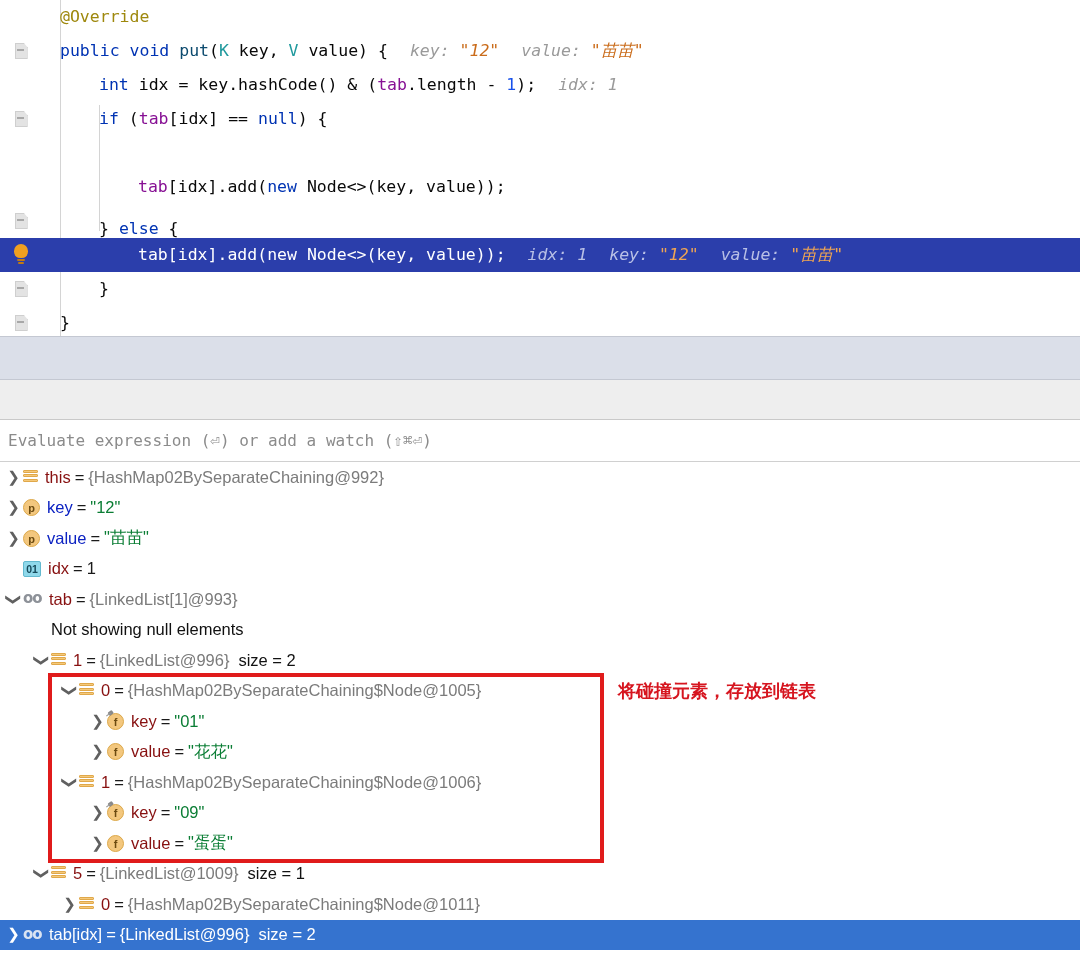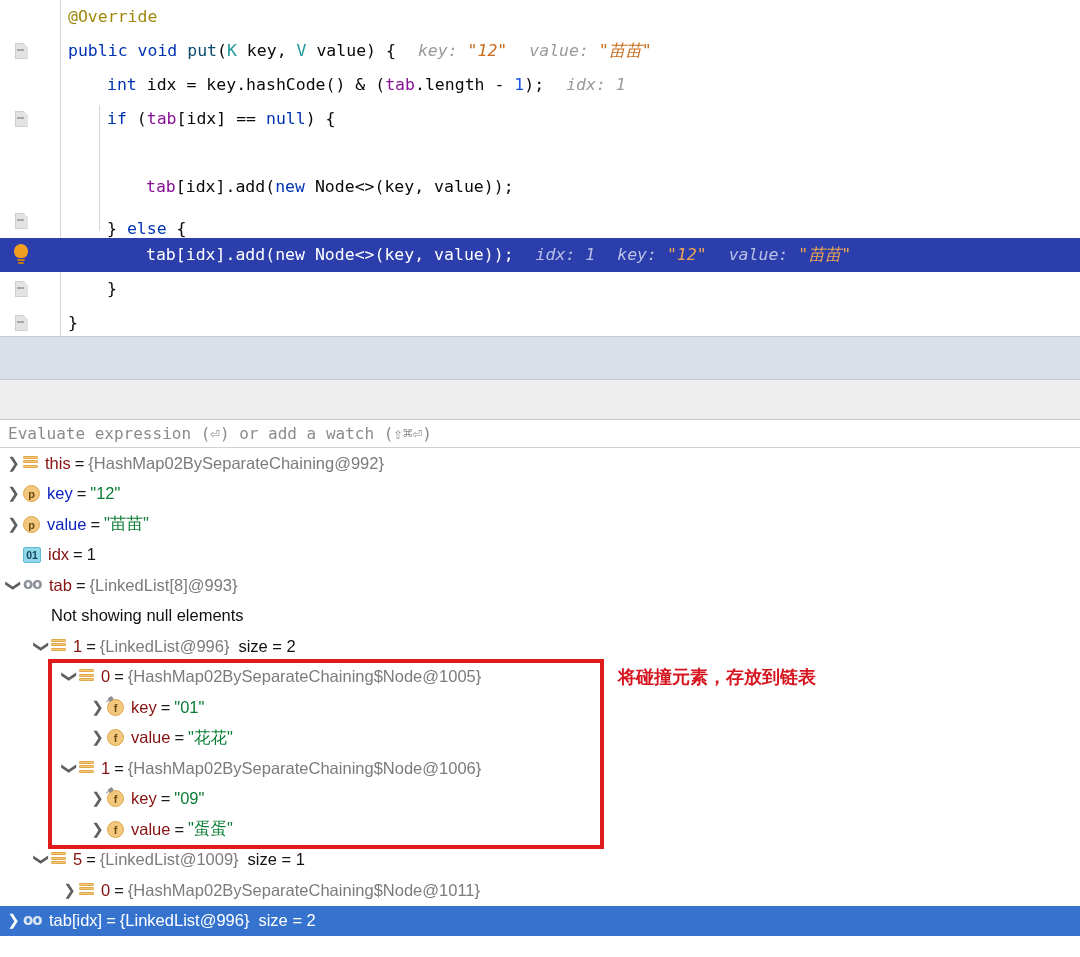--- a/index.html
+++ b/index.html
@@ -18,21 +18,20 @@
     font-family: "DejaVu Sans Mono", monospace;
     font-size: 16.5px;
   }
   .code-line {
     position: relative;
     height: 34px;
     line-height: 34px;
     white-space: pre;
     display: flex;
     align-items: center;
-    padding-left: 8px;
   }
   .code-line.highlight { background: #2b3eab; }
   .gutter {
     position: absolute;
     left: 0; top: 0;
     width: 42px; height: 100%;
     display: flex; align-items: center; justify-content: center;
   }
   .fold-icon {
     width: 13px; height: 16px;
@@ -107,21 +106,21 @@
     border-bottom: 1px solid #c4c8d2;
   }
   #strip-gray {
     height: 40px;
     background: #eeeeee;
     border-bottom: 1px solid #c9c9c9;
   }
 
   
   #evaluate-bar {
-    height: 28px;
+    height: 42px;
     display: flex;
     align-items: center;
     padding-left: 8px;
     background: #ffffff;
     border-bottom: 1px solid #d0d0d0;
   }
   #evaluate-bar .eval-placeholder {
     font-family: "DejaVu Sans Mono", monospace;
     font-size: 16px;
     color: #8b8b8b;
@@ -284,21 +283,21 @@
         <span class="vicon ic-prim">01</span>
         <span class="vname">idx</span>
         <span class="veq">=</span>
         <span class="vnum">1</span>
       </div>
       <div class="row" style="padding-left: 4px;">
         <span class="arrow" style="transform: rotate(90deg);">❯</span>
         <span class="vicon ic-array">oo</span>
         <span class="vname">tab</span>
         <span class="veq">=</span>
-        <span class="vref">{LinkedList[8]@993}</span>
+        <span class="vref">{LinkedList[1]@993}</span>
       </div>
       <div class="row" style="padding-left: 32px;">
         <span class="arrow blank"> </span>
         <span class="vicon" style="width: 0px; margin-right: 0px;"></span>
         <span class="vplain">Not showing null elements</span>
       </div>
       <div class="row" style="padding-left: 32px;">
         <span class="arrow" style="transform: rotate(90deg);">❯</span>
         <span class="vicon ic-stack">
           <i></i>

